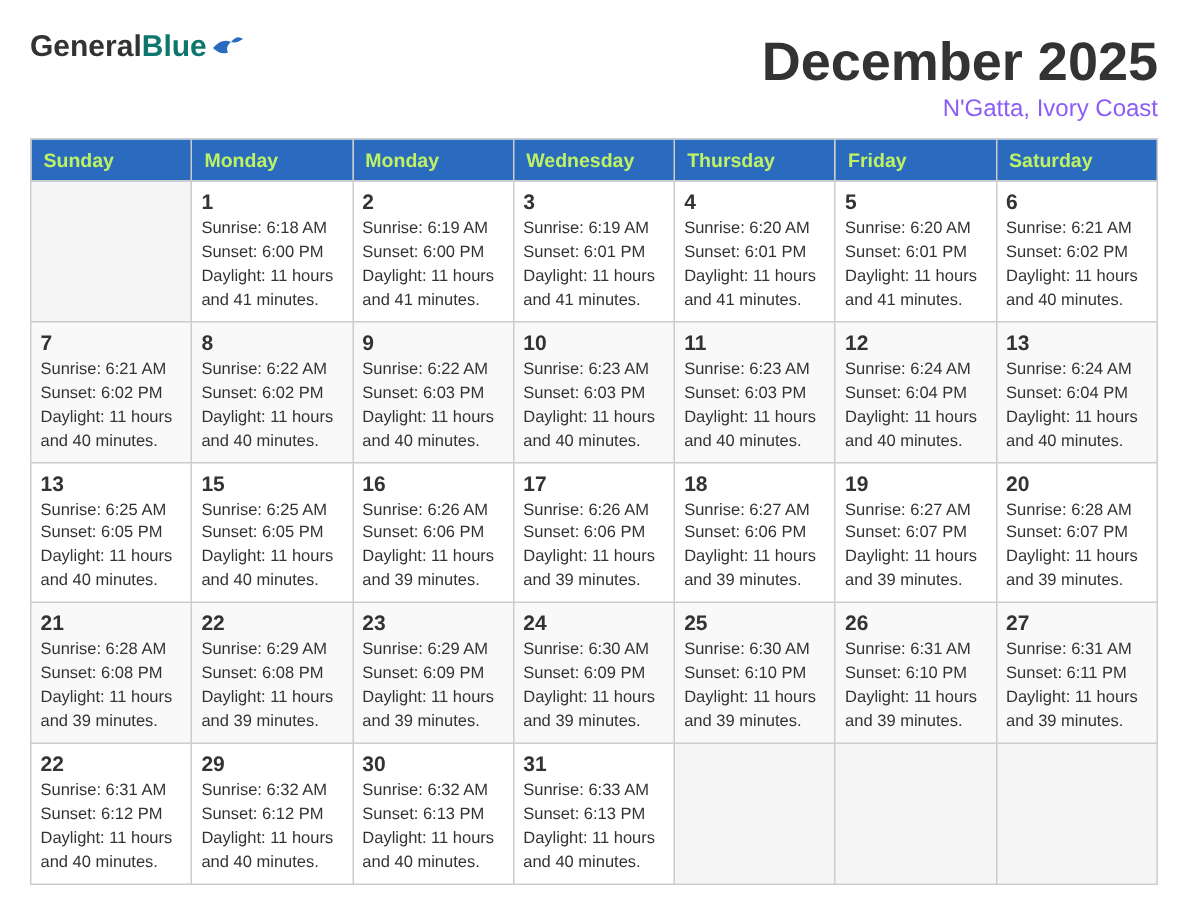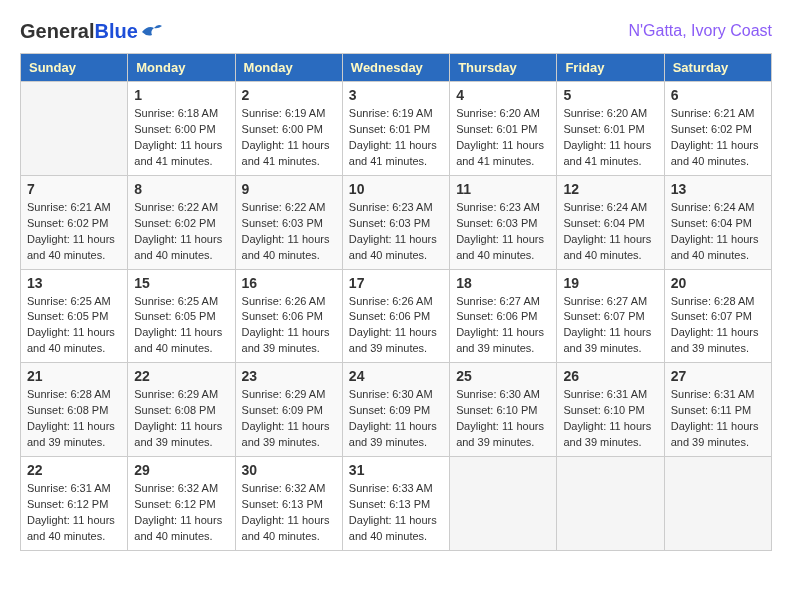--- a/index.html
+++ b/index.html
@@ -22,21 +22,21 @@
       align-items: flex-start;
     }
     .logo-text {
       display: flex;
       align-items: center;
       font-size: 20px;
       font-weight: bold;
       color: #333;
     }
     .logo-general { color: #333; }
-    .logo-blue { color: #1d4ed8; text-align: right; }
+    .logo-blue { color: #0f766e; text-align: right; }
     .logo-bird {
       width: 22px;
       height: 18px;
       margin-left: 2px;
     }
     .title-block { text-align: right; }
     .month-title {
       font-size: 36px;
       font-weight: bold;
       color: #333;
@@ -46,21 +46,21 @@
       color: #8b5cf6;
       margin-top: 2px;
     }
     table {
       width: 100%;
       border-collapse: collapse;
       table-layout: fixed;
     }
     thead tr th {
       background-color: #2a6bbf;
-      color: #fef9c3;
+      color: #bef264;
       text-align: left;
       padding: 6px 8px;
       font-size: 13px;
       border: 1px solid #ccc;
     }
     tbody tr td {
       vertical-align: top;
       border: 1px solid #ccc;
       padding: 5px 6px;
       min-height: 80px;
@@ -95,20 +95,21 @@
     <div class="logo-text">
       <span class="logo-general">General</span>
         <span class="logo-blue">Blue</span>
       <svg class="logo-bird" viewBox="0 0 22 18">
         <path d="M2,9 Q8,2 14,5 Q10,8 12,12 Q7,14 2,9 Z" fill="#2a6bbf"></path>
         <path d="M14,5 Q18,0 22,3 Q18,6 14,5 Z" fill="#2a6bbf"></path>
       </svg>
     </div>
   </div>
   <div class="title-block">
+    <div class="month-title">December 2025</div>
     <div class="location">N'Gatta, Ivory Coast</div>
   </div>
 </div>
 
 <table>
   <thead>
     <tr>
     <th>Sunday</th>
         <th>Monday</th>
         <th>Monday</th>

